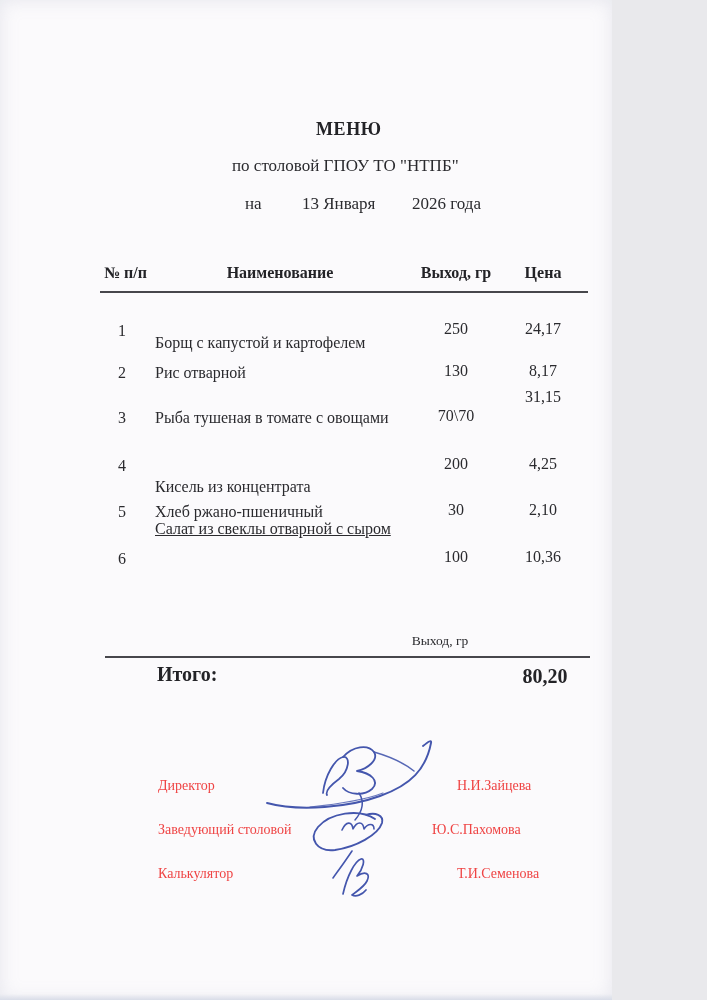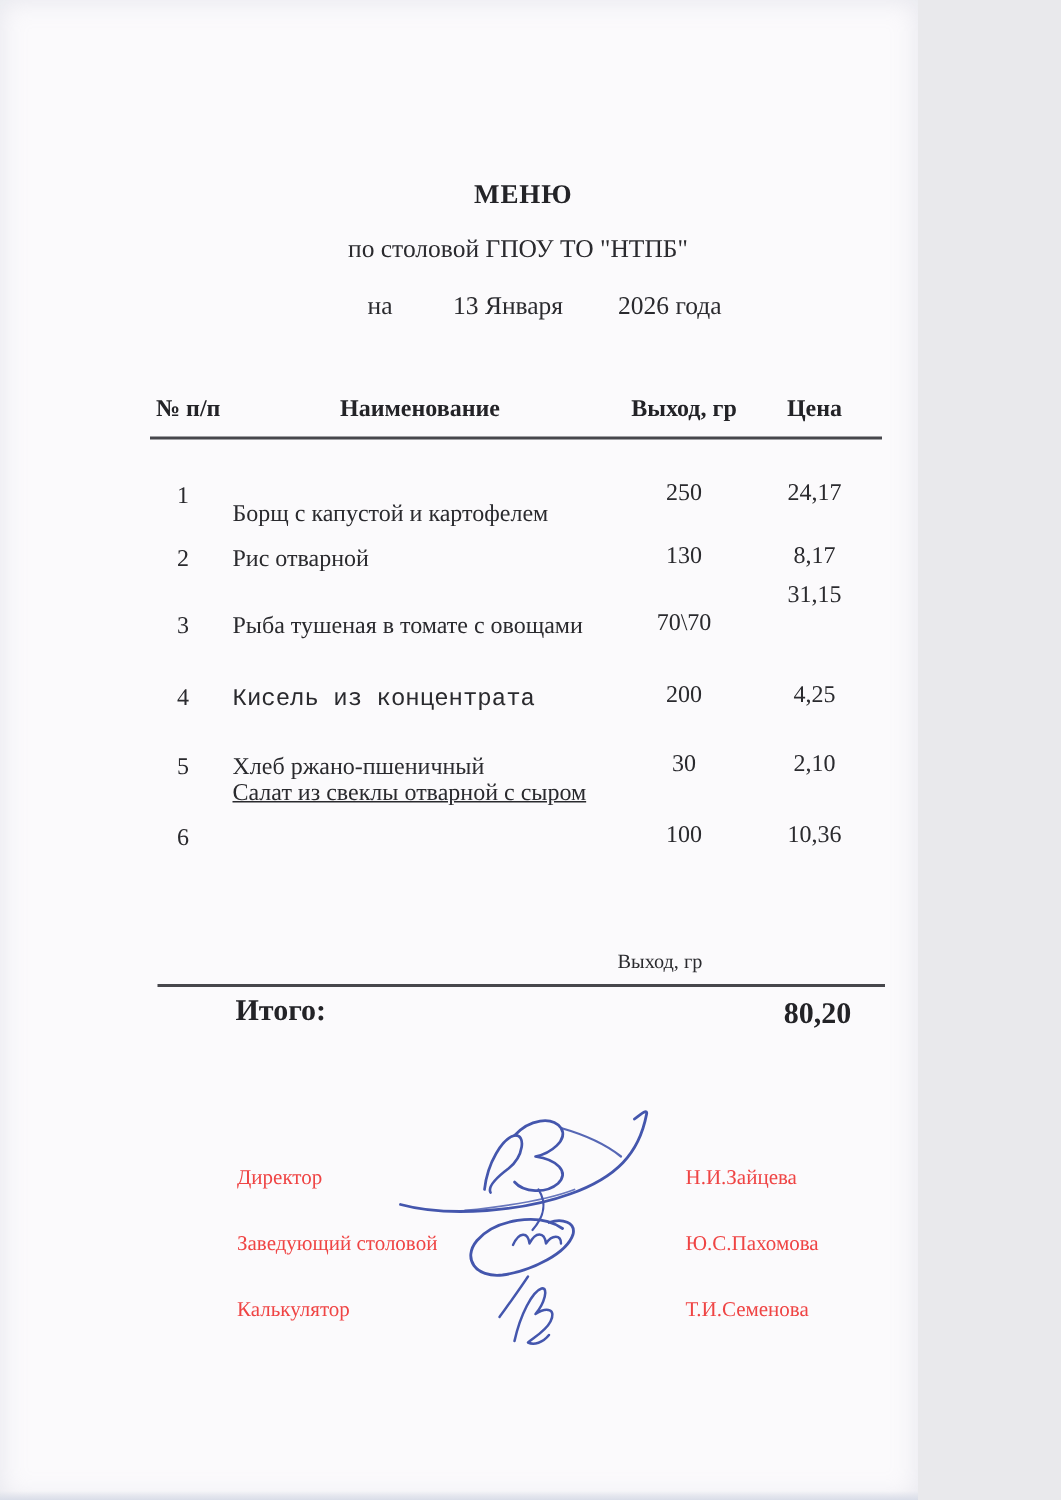--- a/index.html
+++ b/index.html
@@ -69,21 +69,21 @@
     <div class="abs cell center" style="left:500px; top:362px; width:86px;">8,17</div>
   </div>
   <div>
     <div class="abs cell center" style="left:100px; top:409px; width:44px;">3</div>
     <div class="abs cell" style="left:155px; top:409px;">Рыба тушеная в томате с овощами</div>
     <div class="abs cell center" style="left:406px; top:407px; width:100px;">70\70</div>
     <div class="abs cell center" style="left:500px; top:388px; width:86px;">31,15</div>
   </div>
   <div>
     <div class="abs cell center" style="left:100px; top:457px; width:44px;">4</div>
-    <div class="abs cell" style="left:155px; top:457px;font-family:Liberation Mono, monospace;">Кисель из концентрата</div>
+    <div class="abs cell" style="left:155px; top:478px;">Кисель из концентрата</div>
     <div class="abs cell center" style="left:406px; top:455px; width:100px;">200</div>
     <div class="abs cell center" style="left:500px; top:455px; width:86px;">4,25</div>
   </div>
   <div>
     <div class="abs cell center" style="left:100px; top:503px; width:44px;">5</div>
     <div class="abs cell" style="left:155px; top:503px;">Хлеб ржано-пшеничный</div>
     <div class="abs cell center" style="left:406px; top:501px; width:100px;">30</div>
     <div class="abs cell center" style="left:500px; top:501px; width:86px;">2,10</div>
   </div>
   <div>
@@ -97,21 +97,21 @@
     <div class="abs totals-small center" style="left:395px; top:633px; width:90px;">Выход, гр</div>
     <div class="abs rule" style="left:105px; top:656px; width:485px;"></div>
     <div class="abs totals-bold" style="left:157px; top:663px;">Итого:</div>
     <div class="abs totals-bold center" style="left:500px; top:665px; width:90px;">80,20</div>
   </div>
 
   <div>
     <div class="abs sig-text" style="left:158px; top:778px;">Директор</div>
     <div class="abs sig-text" style="left:457px; top:778px;">Н.И.Зайцева</div>
     <div class="abs sig-text" style="left:158px; top:822px;">Заведующий столовой</div>
-    <div class="abs sig-text" style="left:457px; top:822px;">Ю.С.Пахомова</div>
+    <div class="abs sig-text" style="left:432px; top:822px;">Ю.С.Пахомова</div>
     <div class="abs sig-text" style="left:158px; top:866px;">Калькулятор</div>
     <div class="abs sig-text" style="left:457px; top:866px;">Т.И.Семенова</div>
 
     <svg class="ink" width="190" height="170" viewBox="0 0 190 170">
 
       <g stroke="#4456ad">
         <path d="M 12 70 C 45 79 95 74 125 63 C 156 52 171 36 176 10 C 177 6 173 9 168 13" stroke-width="1.9"></path>
         <path d="M 55 74 C 84 71 110 67 128 60" stroke-width="1.2" opacity="0.8"></path>
         <path d="M 68 60 C 70 42 80 26 88 24 C 96 23 94 38 84 46 C 76 52 70 58 72 62" stroke-width="1.8"></path>
         <path d="M 88 24 C 98 13 113 11 119 19 C 124 27 112 36 102 38 C 116 40 125 48 117 56 C 109 63 94 62 88 55" stroke-width="1.8"></path>

